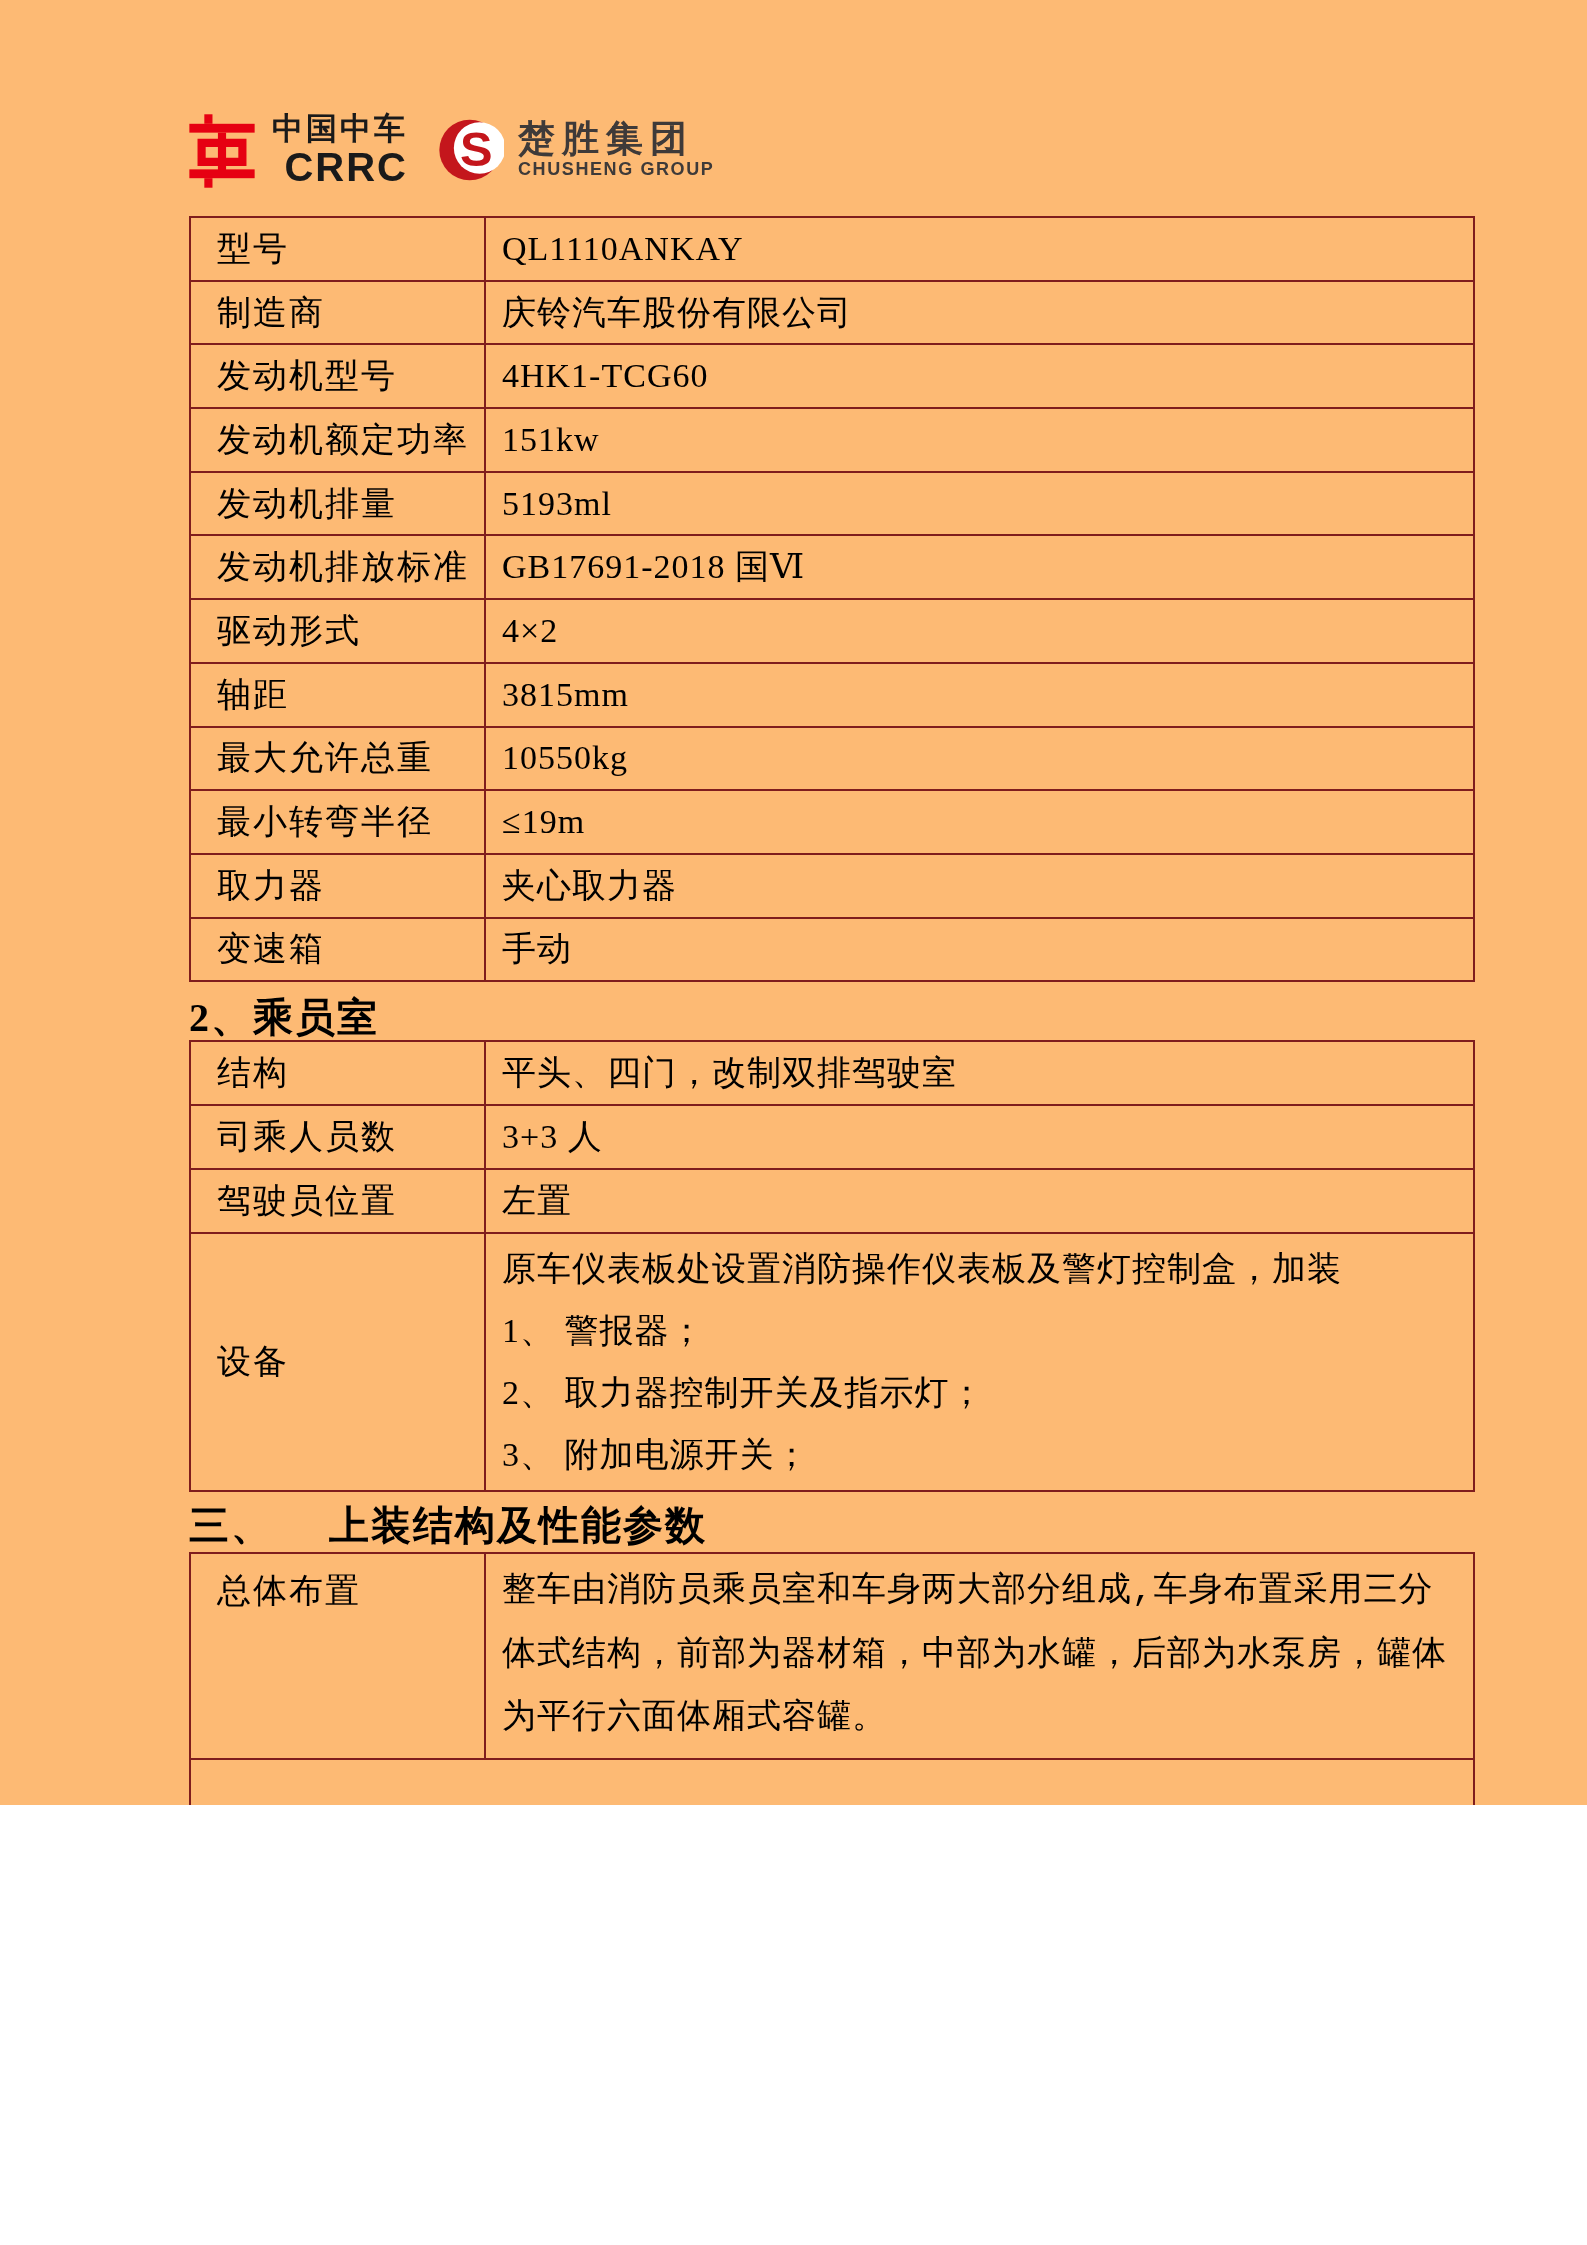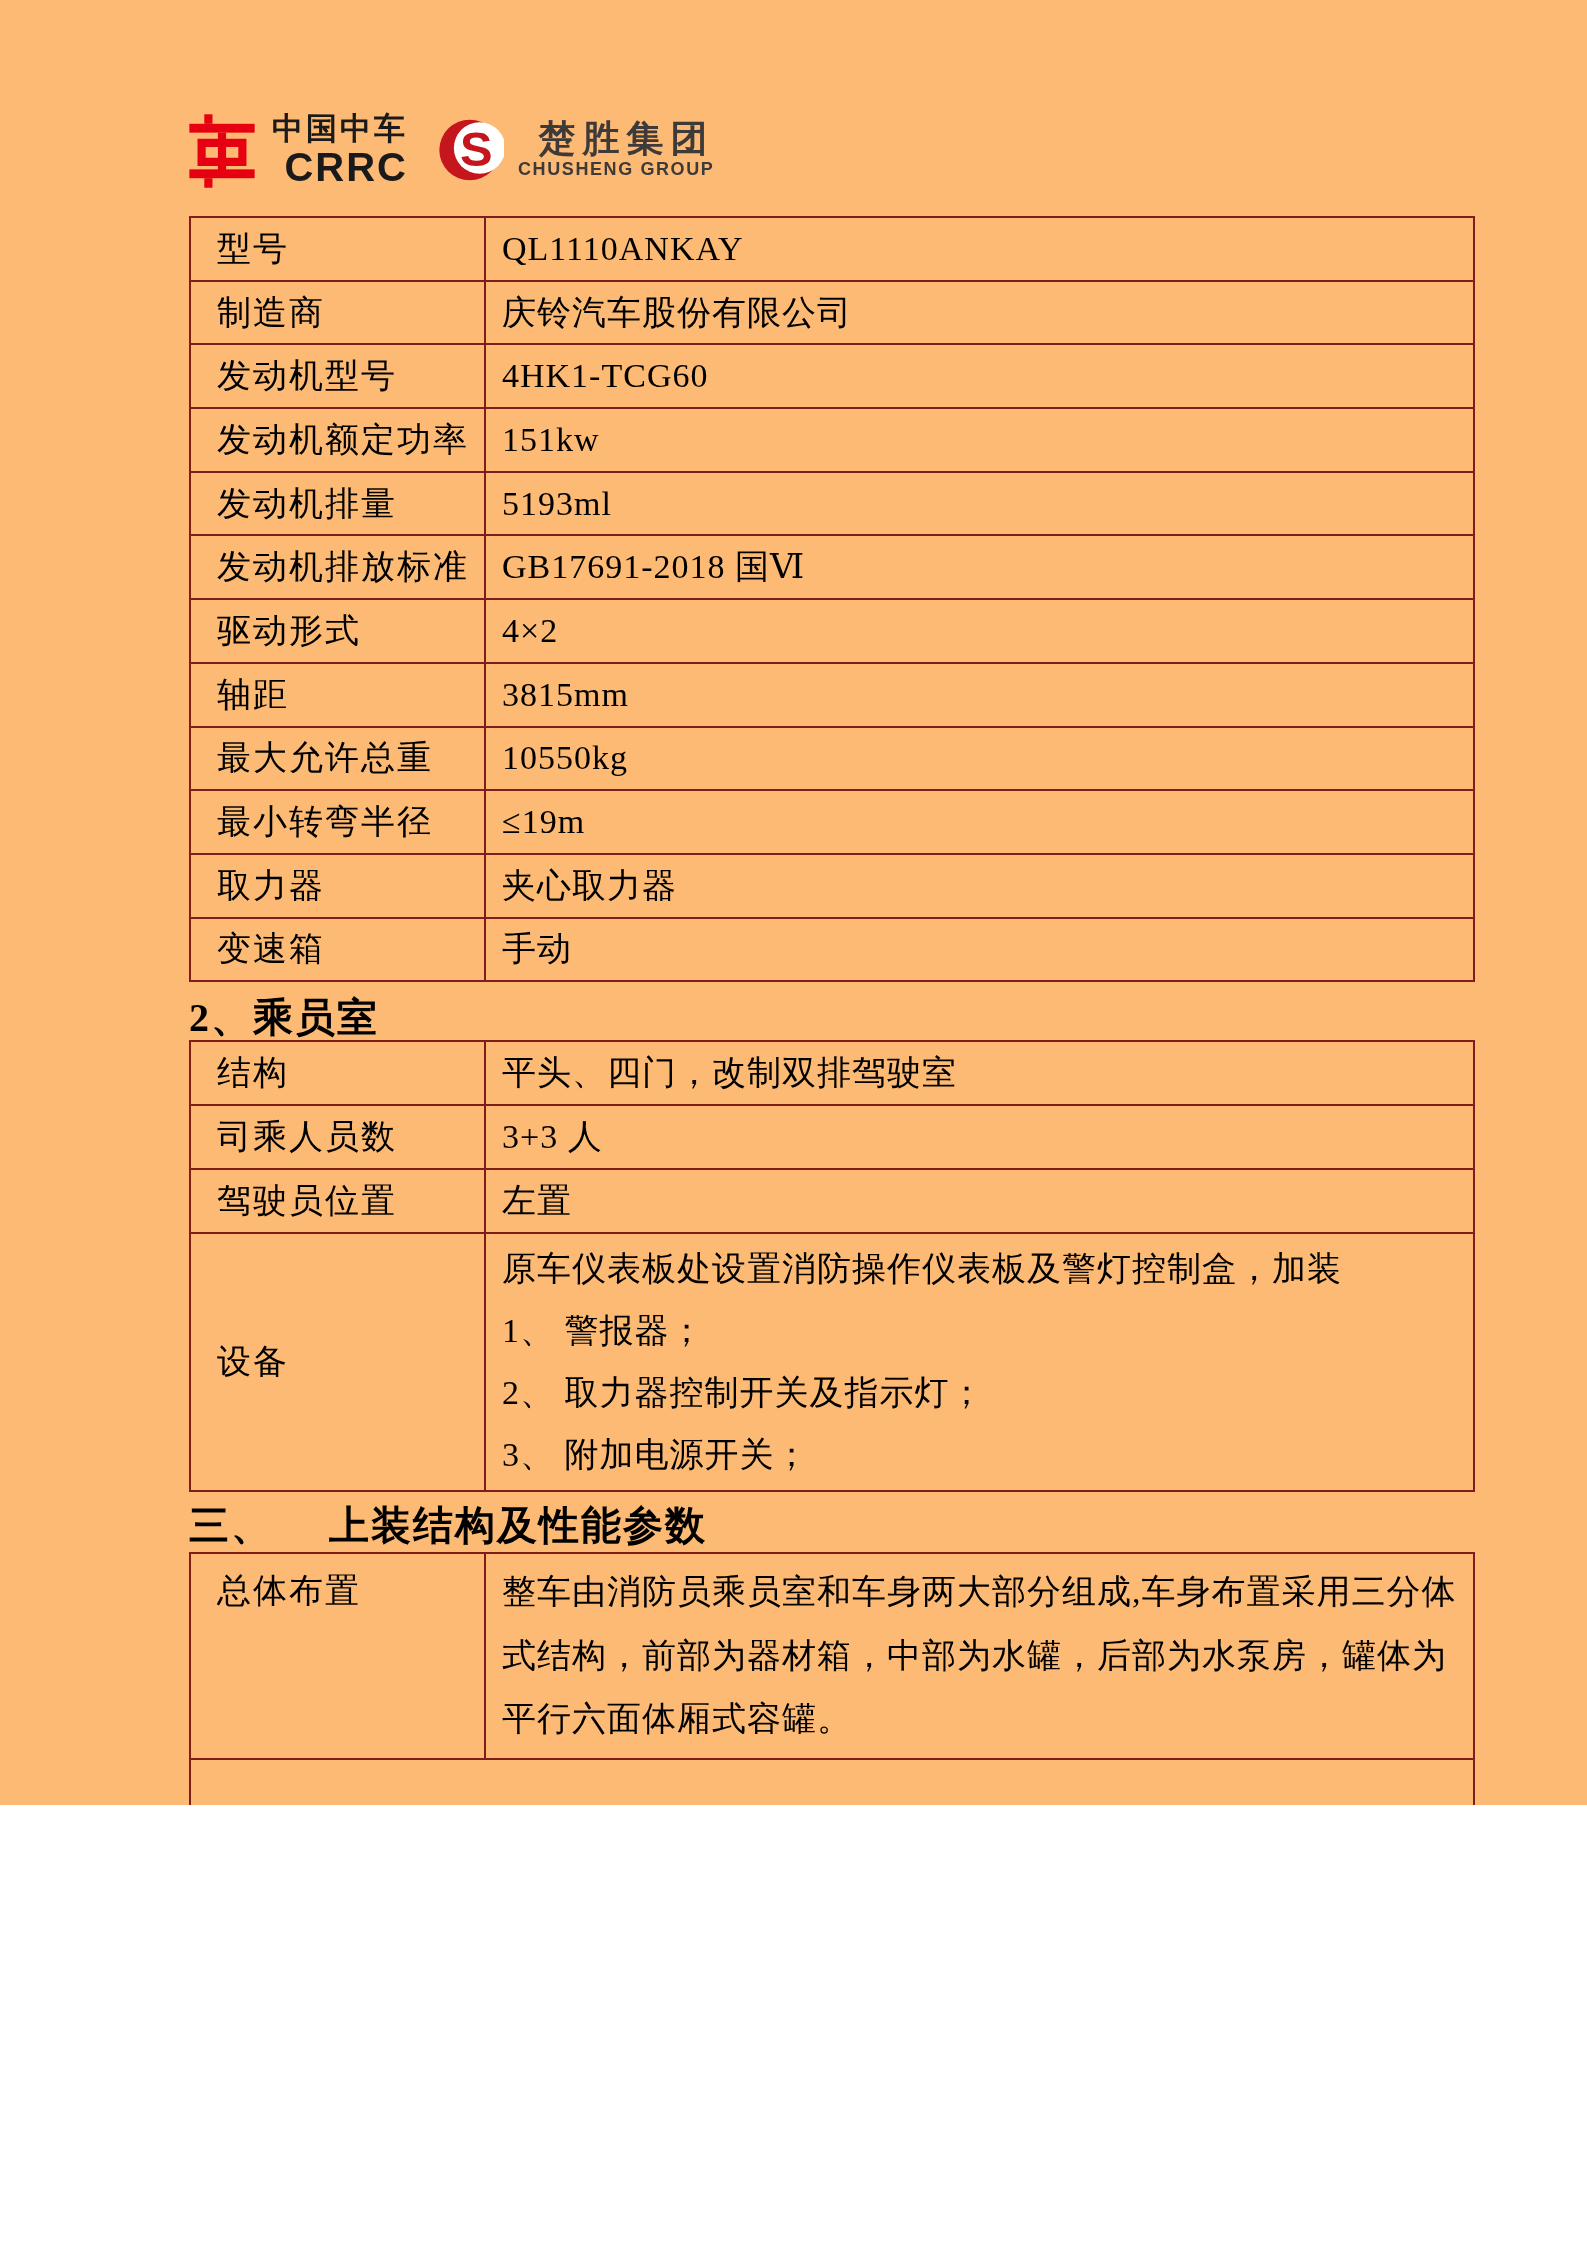--- a/index.html
+++ b/index.html
@@ -12,40 +12,40 @@
     overflow:hidden;
   }
 
   
   .logo-row { position:absolute; left:188px; top:108px; height:90px; display:flex; align-items:flex-start; }
   .crrc-emblem { width:68px; height:74px; margin-top:6px; }
   .crrc-text { margin-left:16px; margin-top:4px; font-family:"Liberation Sans","DejaVu Sans",sans-serif; }
   .crrc-cn { font-size:31px; font-weight:bold; letter-spacing:3px; line-height:34px; color:#1a1a1a; }
   .crrc-en { font-size:40px; font-weight:700; letter-spacing:2px; line-height:42px; color:#1a1a1a;text-align:right; }
   .cs-mark { width:66px; height:80px; margin-left:30px; margin-top:2px; }
-  .cs-text { margin-left:14px; margin-top:12px; font-family:"Liberation Sans","DejaVu Sans",sans-serif;text-align:right; }
+  .cs-text { margin-left:14px; margin-top:12px; font-family:"Liberation Sans","DejaVu Sans",sans-serif; }
   .cs-cn { font-size:37px; font-weight:bold; letter-spacing:7px; line-height:38px; color:#3e3a39; }
   .cs-en { font-size:18px; font-weight:bold; letter-spacing:1.6px; line-height:22px; color:#3e3a39; }
 
   
   table.spec { position:absolute; left:189px; border-collapse:collapse; table-layout:fixed; width:1286px; }
   table.spec td { border:2px solid #7f1d1d; font-size:34px; overflow:hidden; }
   td.lbl { width:266px; padding-left:26px; letter-spacing:2px; }
   td.val { padding-left:16px; padding-right:16px; letter-spacing:1px; }
   #table1 { top:216px; }
   #table1 tr { height:63.7px; }
   #table2 { top:1040px; }
   #table2 tr.r { height:64px; }
   #table2 tr.equip { height:252px; }
   .equip-cell { vertical-align:middle; padding-top:4px; padding-bottom:4px; }
   .equip-cell div { line-height:62px; }
   #table3 { top:1552px; }
   #table3 tr.big { height:206px; }
   #table3 tr.blank { height:102px; }
-  .multiline { line-height:63.5px; padding-top:2px; padding-bottom:2px; }
+  .multiline { line-height:63.5px; padding-top:2px; padding-bottom:2px;font-family:Liberation Mono, monospace; }
 
   
   .hd { position:absolute; left:189px; font-size:40px; font-weight:bold; letter-spacing:2px; white-space:nowrap; }
   #hd-cab  { top:990px; }
   #hd-body { top:1498px; }
   #hd-body .gap { display:inline-block; width:56px; }
   #hd-box  { top:1870px; }
   .footer {
     position:absolute; left:189px; top:2052px; width:1286px;
     font-family:"Liberation Sans","DejaVu Sans",sans-serif;

